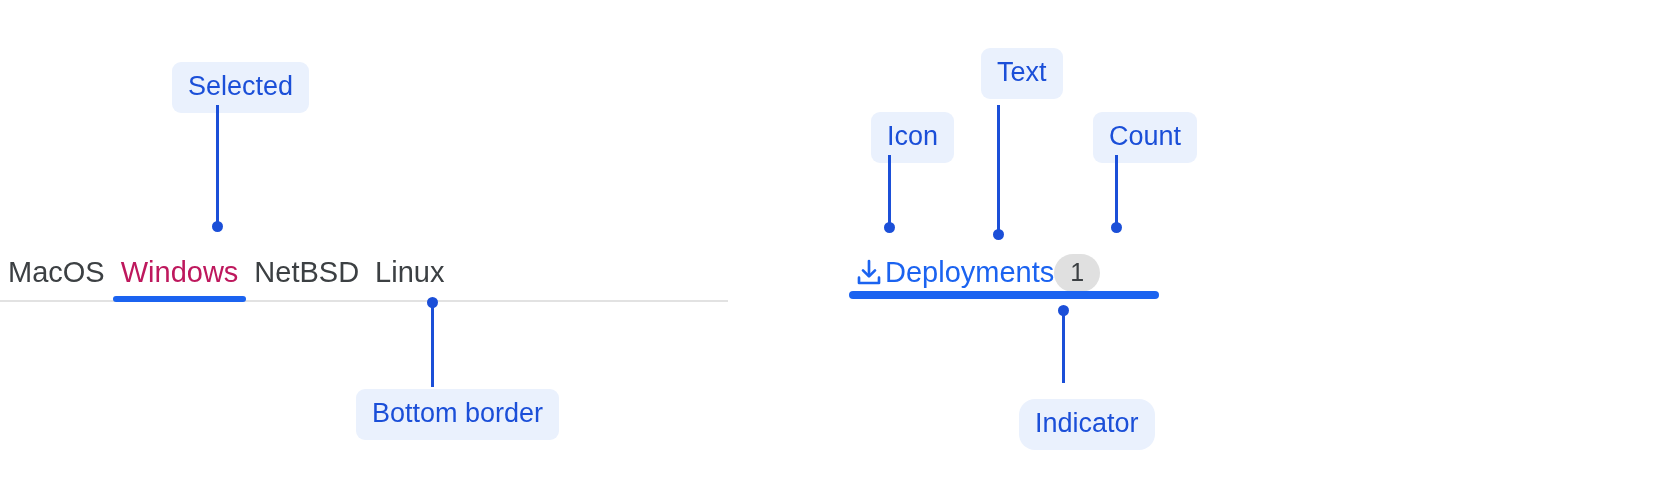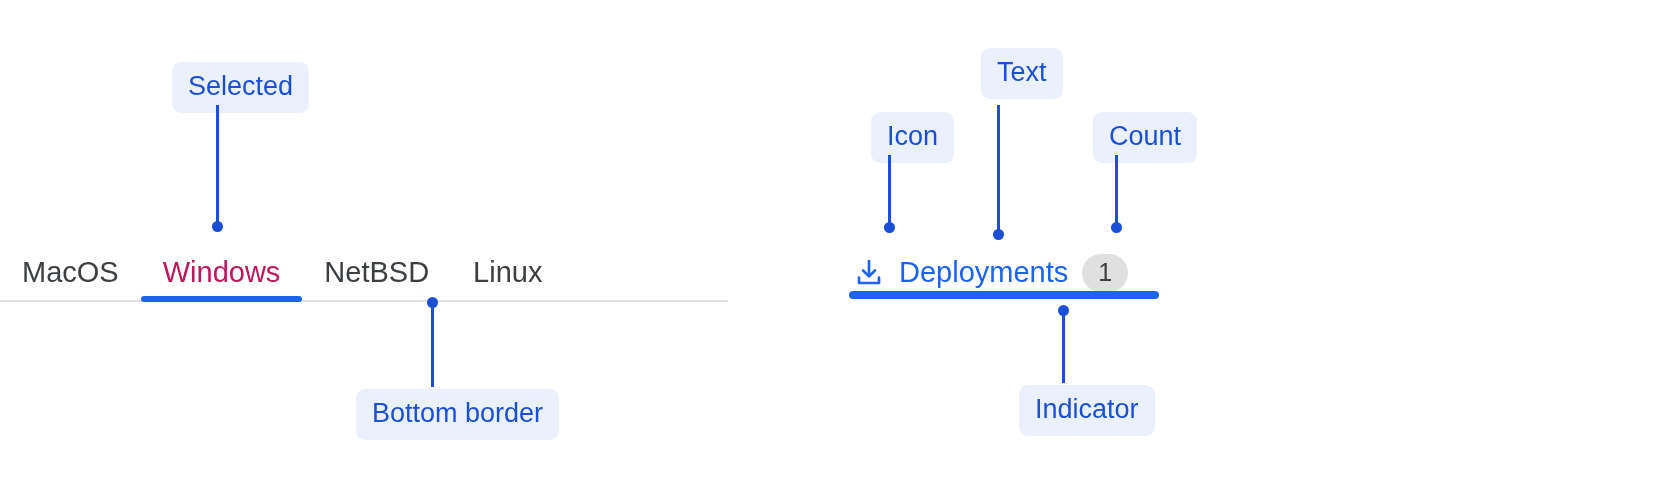--- a/index.html
+++ b/index.html
@@ -65,21 +65,21 @@
     align-items: center;
   }
   .tab {
     position: relative;
     height: 55px;
     display: flex;
     align-items: center;
     justify-content: center;
     font-size: 29px;
     color: #3c4043;
-    padding: 0 22px;
+    padding: 0 8px;
     cursor: pointer;
     white-space: nowrap;
   }
   .tab.selected { color: #be185d; }
   .tab.selected::after {
     content: "";
     position: absolute;
     left: 0;
     right: 0;
     bottom: -2px;
@@ -93,21 +93,20 @@
     position: absolute;
     left: 849px;
     top: 245px;
     height: 57px;
   }
   #deployments-tab {
     position: relative;
     height: 55px;
     display: flex;
     align-items: center;
-    gap: 14px;
     padding: 0 4px;
     cursor: pointer;
   }
   #deployments-tab .dl-icon {
     display: block;
     width: 32px;
     height: 32px;
     flex: 0 0 32px;
   }
   #deployments-tab .tab-text {
@@ -187,15 +186,15 @@
         <path d="M4.5 15.5 L4.5 19.5 L19.5 19.5 L19.5 15.5"></path>
       </svg>
       <span class="tab-text">Deployments</span>
       <span id="count-badge">1</span>
     </div>
   </div>
   <div id="deployments-indicator"></div>
 
   <div class="dot" style="left:1058px; top:305px;"></div>
   <div class="leader" style="left:1062px; top:310px; height:73px;"></div>
-  <div class="chip" style="left:999px; top:385px;">Indicator</div>
+  <div class="chip" style="left:999px; top:399px;border-radius:16px;">Indicator</div>
 
 </div>
 
 </body></html>

